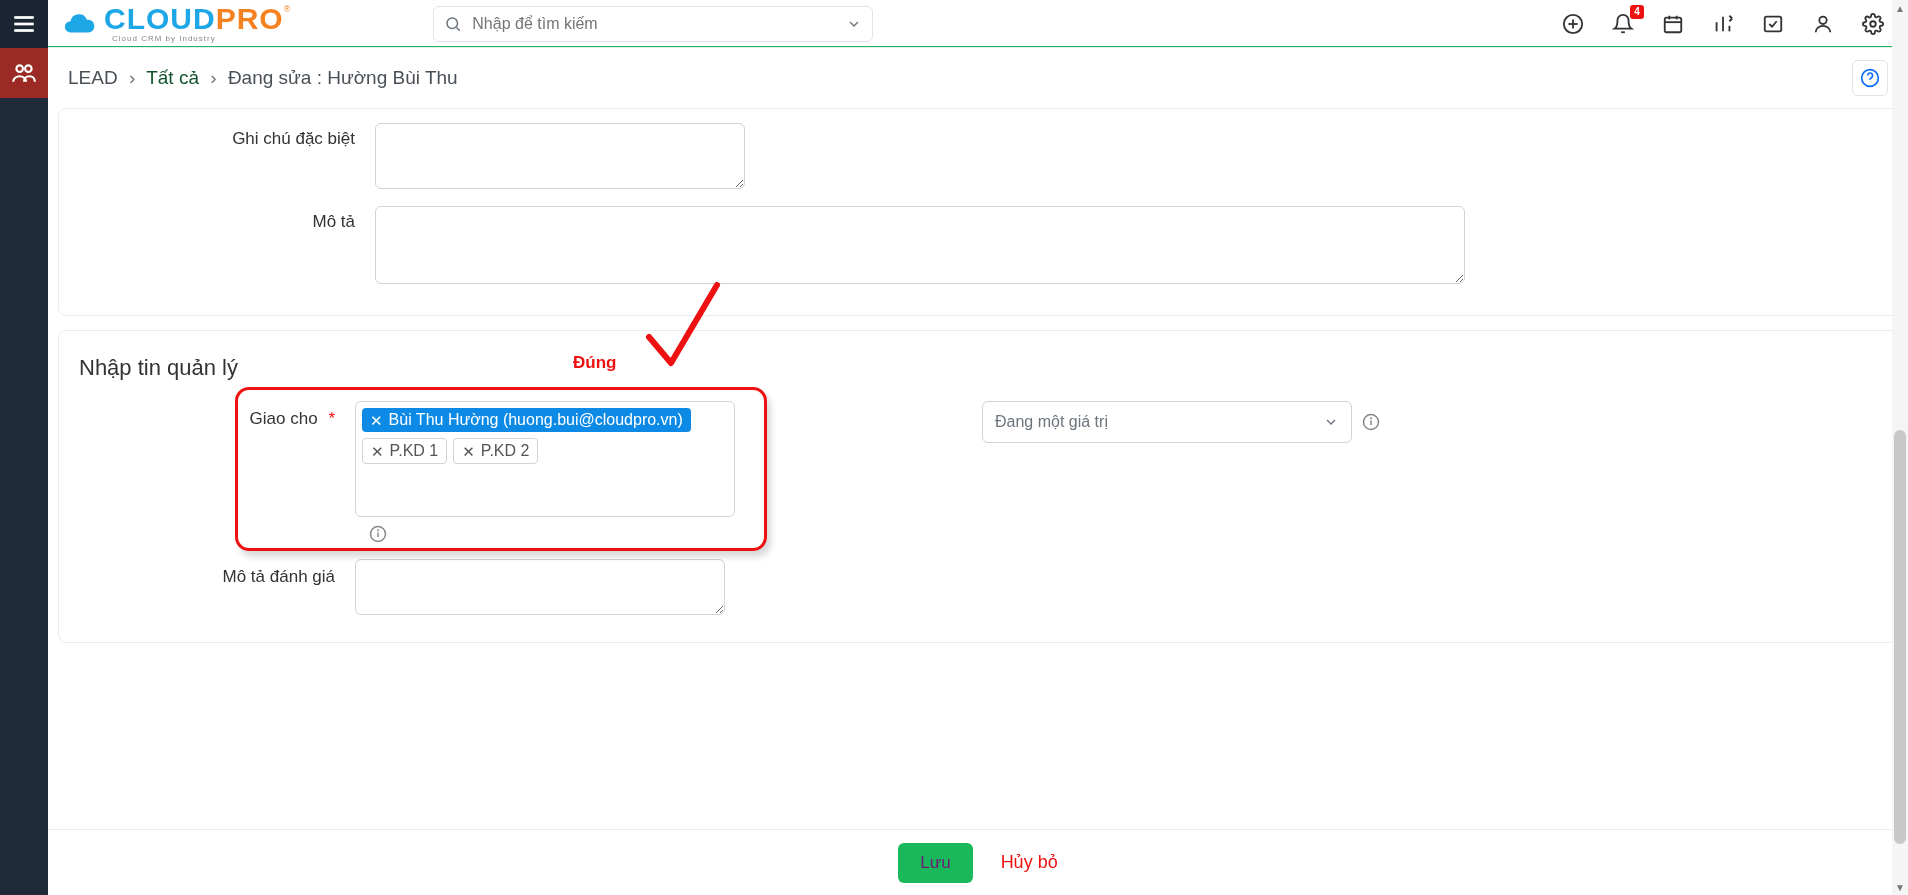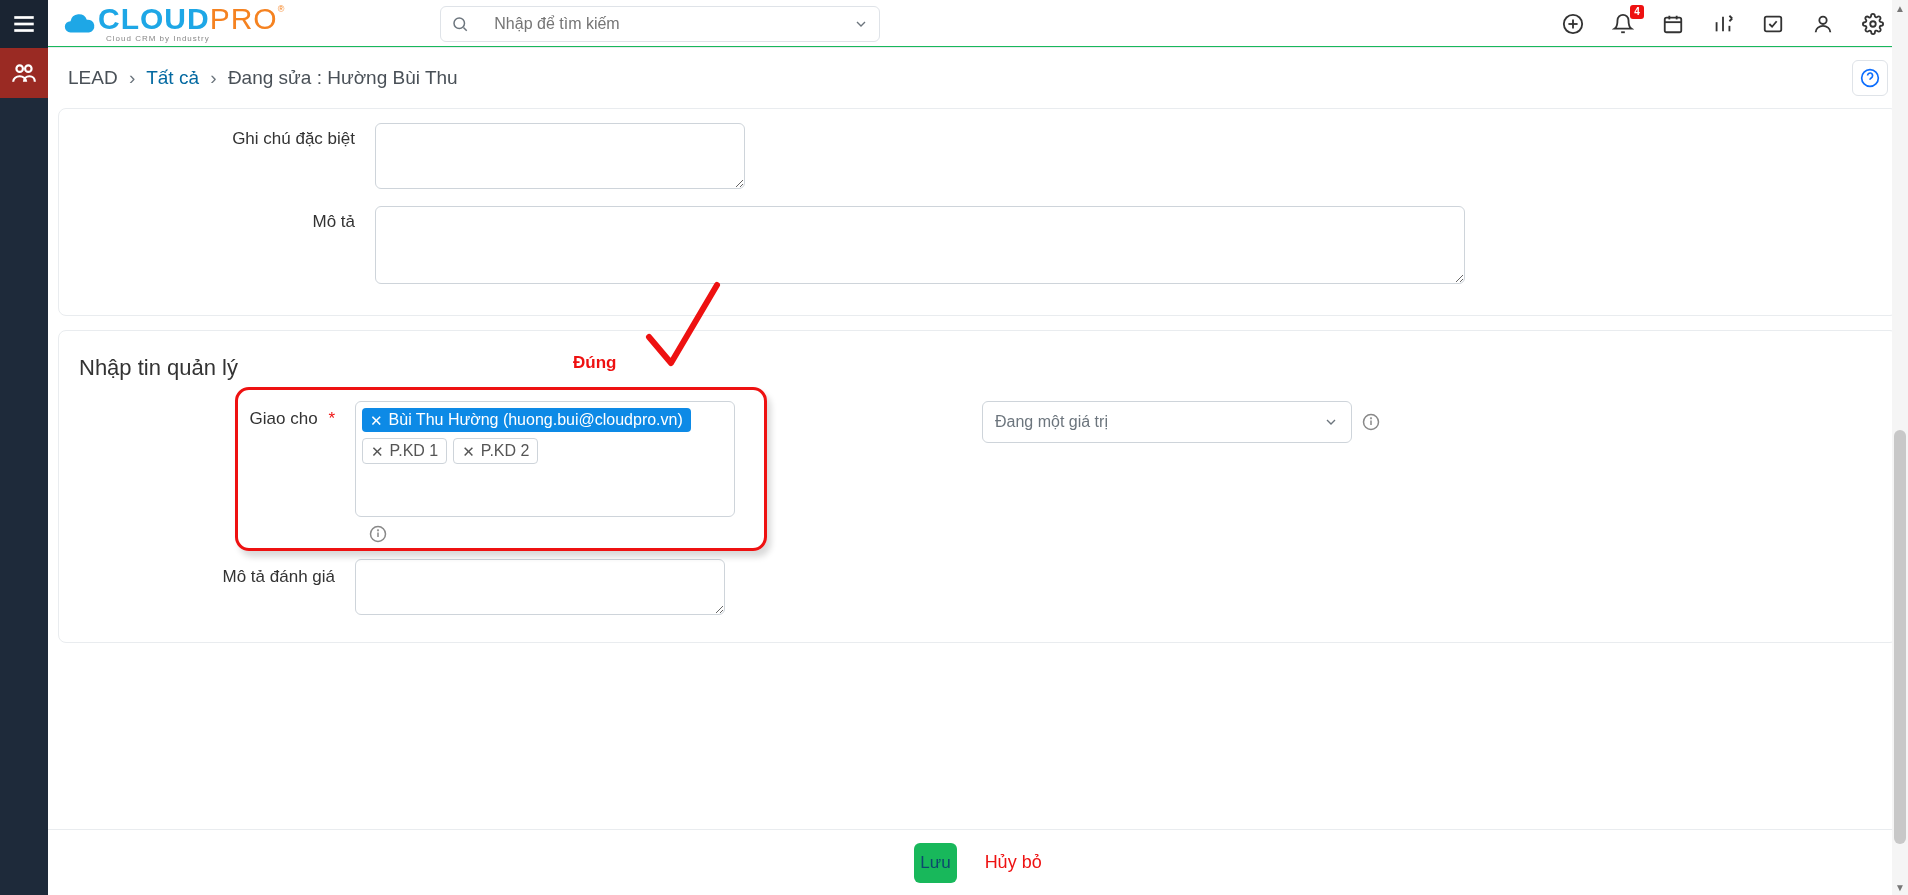--- a/index.html
+++ b/index.html
@@ -9,37 +9,37 @@
   .rail{width:48px;background:#1e2a3a;display:flex;flex-direction:column;align-items:center;flex:0 0 48px}
   .rail .burger{width:48px;height:48px;display:flex;align-items:center;justify-content:center;cursor:pointer;background:#1a2432}
   .rail .burger svg{color:#fff}
   .rail .module{width:48px;height:50px;background:#9a2a23;display:flex;align-items:center;justify-content:center;cursor:pointer}
   .rail .module svg{color:#fff}
   
   .main{flex:1;display:flex;flex-direction:column;min-width:0;position:relative}
   
   .topbar{height:48px;display:flex;align-items:center;gap:10px;padding:0 14px;border-bottom:1px solid #e9ecef;position:relative}
   .topbar::after{content:"";position:absolute;left:0;right:0;bottom:0;height:1px;background:#18b85b}
-  .logo{height:38px;display:flex;align-items:center;gap:2px;margin-right:36px}
+  .logo{height:38px;display:flex;align-items:center;gap:8px;margin-right:23px}
   .logo .cloud{color:#1ea7e6;font-size:30px;font-weight:800;letter-spacing:1px;display:flex;align-items:center}
-  .logo .pro{color:#f58220;font-size:30px;font-weight:400;letter-spacing:1px}
+  .logo .pro{color:#f58220;font-size:30px;font-weight:700;letter-spacing:1px}
   .logo .reg{color:#f58220;font-size:9px;align-self:flex-start;margin-top:2px}
   .logo .tag{color:#888;font-size:8px;letter-spacing:1px;margin-top:-5px}
   .logo-col{display:flex;flex-direction:column}
-  .search{margin-left:auto;margin-right:auto;width:440px;height:36px;border:1px solid #dfe3e8;border-radius:6px;display:flex;align-items:center;padding:0 10px;color:#6c757d;gap:25px;position:relative}
+  .search{margin-left:auto;margin-right:auto;width:440px;height:36px;border:1px solid #dfe3e8;border-radius:6px;display:flex;align-items:center;padding:0 10px;color:#6c757d;gap:10px;position:relative}
   .search input{border:0;outline:0;flex:1;font-size:16px;color:#6c757d;background:transparent}
   .search .chev{margin-left:auto;color:#6c757d}
   .toolbar{display:flex;align-items:center;gap:28px;margin-left:auto;margin-right:10px}
   .ticon{position:relative;color:#333;cursor:pointer;display:flex;align-items:center;justify-content:center}
   .ticon svg{width:22px;height:22px}
   .badge{position:absolute;top:-8px;right:-10px;background:#e11;color:#fff;font-size:10px;font-weight:700;min-width:14px;height:14px;border-radius:3px;display:flex;align-items:center;justify-content:center;padding:0 3px}
   
   .crumbrow{display:flex;align-items:center;padding:12px 20px;gap:12px}
   .crumb{font-size:19px;color:#495057}
-  .crumb a{color:#0369a1;text-decoration:none}
+  .crumb a{color:#14532d;text-decoration:none}
   .crumb .sep{color:#6c757d;padding:0 6px}
   .helpbtn{margin-left:auto;width:36px;height:36px;border:1px solid #dfe3e8;border-radius:6px;display:flex;align-items:center;justify-content:center;color:#0d6efd;cursor:pointer}
   
   .content{flex:1;overflow:auto;padding:0 10px}
   .card{border:1px solid #e9ecef;border-radius:8px;padding:14px 16px;margin-bottom:14px;background:#fff}
   .frow{display:flex;margin-bottom:14px}
   .frow.wide .lbl{width:300px;min-width:300px;padding-right:20px;text-align:right;font-size:17px;color:#333;padding-top:6px}
   .frow.wide .fld{flex:1;max-width:1090px}
   textarea.big{width:100%;height:78px;border:1px solid #ced4da;border-radius:6px;padding:8px;font-size:15px;resize:both}
   textarea.small{width:370px;height:66px;border:1px solid #ced4da;border-radius:6px;padding:8px;font-size:15px;resize:both}
@@ -58,21 +58,21 @@
   .info-i{position:absolute;left:14px;top:124px;color:#888}
   .select{width:370px;height:42px;border:1px solid #ced4da;border-radius:6px;display:flex;align-items:center;padding:0 12px;cursor:pointer;color:#6c757d;font-size:16px}
   .select .chev{margin-left:auto;color:#6c757d}
   .extinfo{margin-left:10px;color:#888;display:inline-flex;align-items:center}
   
   .anno-box{position:absolute;border:3px solid #e11;border-radius:14px;pointer-events:none;box-shadow:4px 6px 6px rgba(0,0,0,.15)}
   .anno-check{position:absolute;pointer-events:none}
   .anno-label{position:absolute;color:#e11;font-weight:700;font-size:17px;pointer-events:none}
   
   .footer{height:66px;border-top:1px solid #e9ecef;display:flex;align-items:center;justify-content:center;gap:28px;background:#fff}
-  .btn-primary{background:#18b85b;color:#0c4a6e;border:0;border-radius:6px;padding:10px 6px;font-size:17px;cursor:pointer}
+  .btn-primary{background:#18b85b;color:#701a75;border:0;border-radius:6px;padding:10px 22px;font-size:17px;cursor:pointer}
   .btn-link{background:none;border:0;color:#e11;font-size:18px;cursor:pointer}
   
   .outerscroll{position:absolute;right:0;top:0;bottom:0;width:16px;background:#f5f5f5}
   .outerscroll .up,.outerscroll .dn{height:16px;display:flex;align-items:center;justify-content:center;color:#777;font-size:10px}
   .outerscroll .track{position:absolute;top:16px;bottom:16px;left:0;right:0}
   .outerscroll .thumb{position:absolute;left:2px;right:2px;background:#c8c8c8;border-radius:6px}
 </style>
 </head>
 <body>
 

